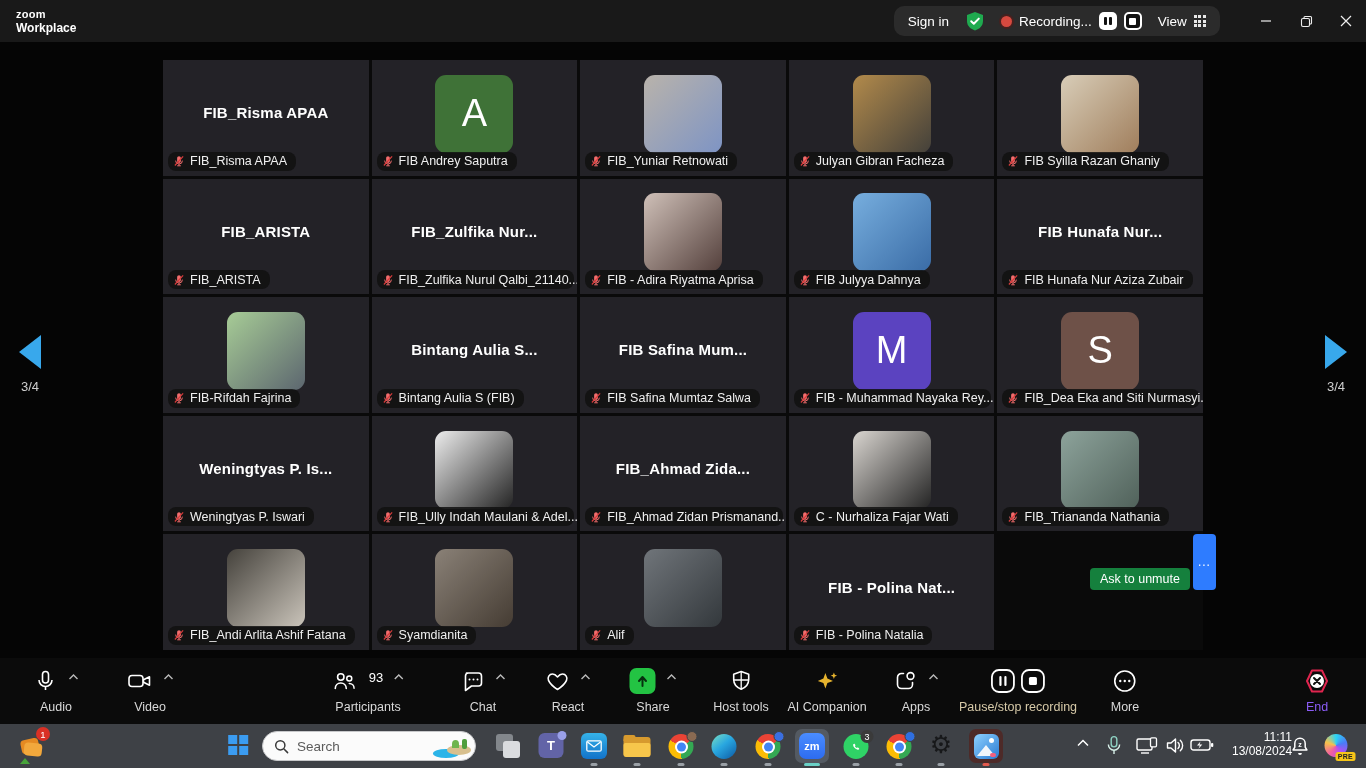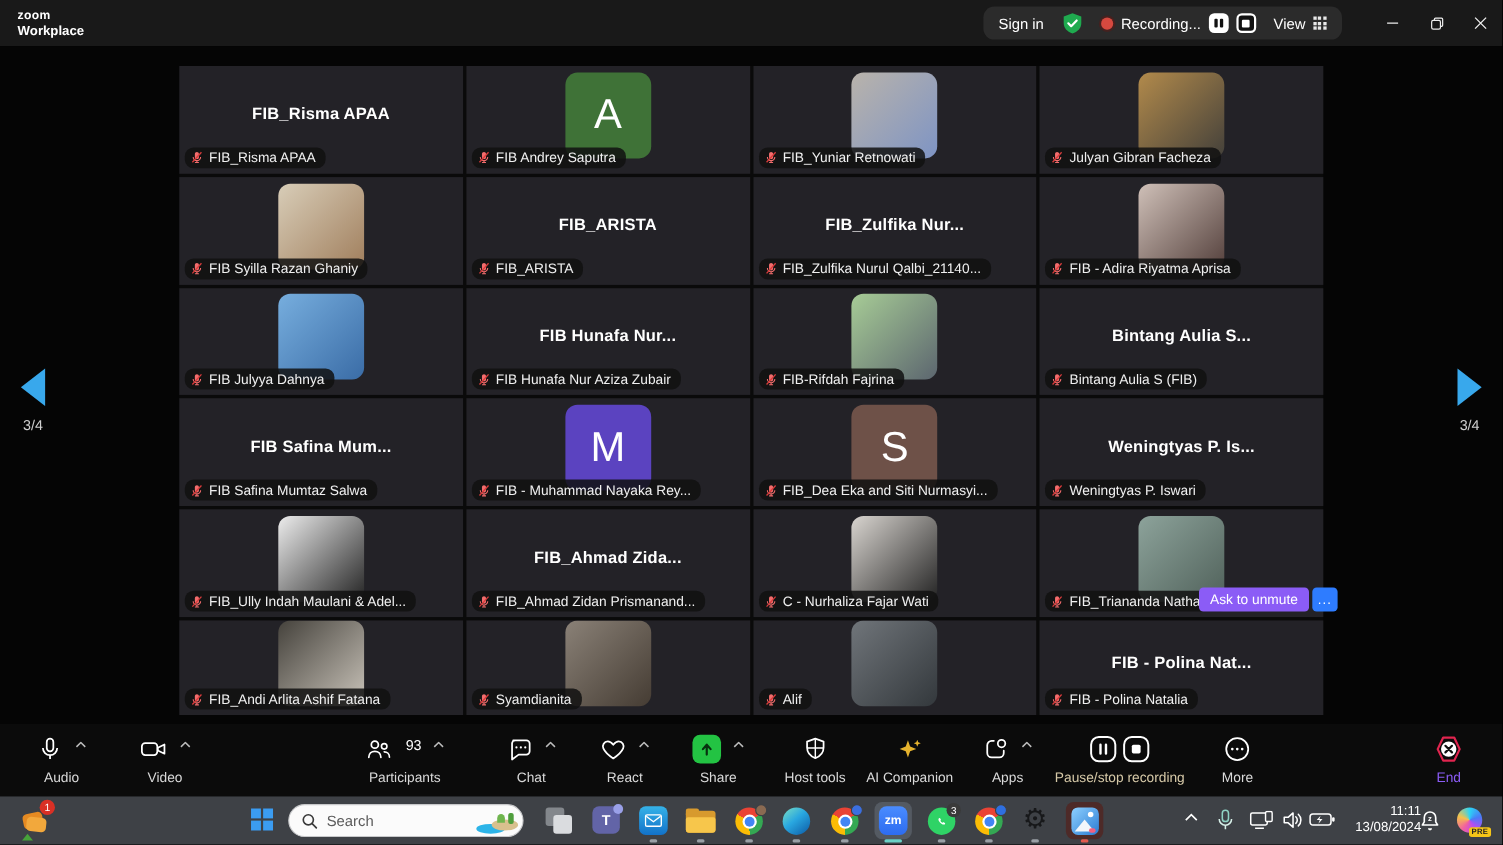--- a/index.html
+++ b/index.html
@@ -32,21 +32,21 @@
   .rec-stop .sq { width:7px; height:7px; background:#fff; border-radius:1px; }
   .grid-ico { display:grid; grid-template-columns:repeat(3,3px); grid-template-rows:repeat(3,3px); gap:1.6px; }
   .grid-ico i { background:#e8e8e8; }
   .winbtn { width:40px; height:42px; display:flex; align-items:center; justify-content:center; font-size:15px; color:#eee; }
   .winbtn svg { display:block; }
 
   
   .stage { position:absolute; top:42px; left:0; width:1366px; height:616px; background:#050505; }
   .pgrid {
     position:absolute; left:163px; top:18px; width:1040px; height:590px;
-    display:grid; grid-template-columns:repeat(4,1fr); grid-template-rows:repeat(5,1fr);
+    display:grid; grid-template-columns:repeat(5,1fr); grid-template-rows:repeat(5,1fr);
     gap:3px; background:#0a0a0a;
   }
   .tile { position:relative; background:#232227; display:flex; align-items:center; justify-content:center; overflow:hidden; }
   .tile-title { font-size:15px; font-weight:700; letter-spacing:.2px; color:#fff; text-align:center; padding:0 8px; margin-bottom:10px; }
   .avatar { width:78px; height:78px; border-radius:11px; display:flex; align-items:center; justify-content:center; margin-bottom:8px; }
   .avatar.letter { font-size:38px; color:#fff; font-weight:400; }
   .name-tag {
     position:absolute; left:5px; bottom:5px; display:flex; align-items:center; gap:5px;
     background:rgba(16,16,16,.85); border-radius:8px; padding:2.5px 9px 2.5px 5px;
     font-size:12.5px; color:#f0f0f0; max-width:96%; white-space:nowrap;
@@ -54,21 +54,21 @@
   .name-tag svg { flex:0 0 auto; }
 
   .pager { position:absolute; width:60px; text-align:center; color:#cfcfcf; font-size:13px; }
   .pager .tri { margin:0 auto 10px auto; width:0; height:0; }
   .pager.left  { left:0;  top:293px; }
   .pager.right { right:0; top:293px; }
   .pager.left .tri  { border-top:17px solid transparent; border-bottom:17px solid transparent; border-right:22px solid #38a8ec; }
   .pager.right .tri { border-top:17px solid transparent; border-bottom:17px solid transparent; border-left:22px solid #38a8ec; }
 
   .unmute-pop { position:absolute; left:1090px; top:492px; display:flex; gap:3px; }
-  .unmute-btn { background:#8b5cf6; color:#fff; font-size:12.5px; border:none; border-radius:4px; padding:4px 10px; cursor:pointer; }
+  .unmute-btn { background:#15803d; color:#fff; font-size:12.5px; border:none; border-radius:4px; padding:4px 10px; cursor:pointer;margin-top:34px; }
   .unmute-more { background:#2e7cff; color:#fff; font-size:12px; border:none; border-radius:4px; width:23px; display:flex; align-items:center; justify-content:center; letter-spacing:1px; cursor:pointer; }
 
   
   .ztoolbar { position:absolute; top:658px; left:0; width:1366px; height:66px; background:#0b0b0b; }
   .tb-item { position:absolute; top:9px; transform:translateX(-50%); display:flex; flex-direction:column; align-items:center; gap:5px; color:#d9d9d9; font-size:12.5px; cursor:pointer; }
   .tb-item .row { display:flex; align-items:flex-start; gap:11px; height:28px; align-items:center; }
   .tb-item .lbl { white-space:nowrap; }
   .caret { margin-top:-8px; }
   .share-box { width:26px; height:26px; border-radius:7px; background:#23c343; display:flex; align-items:center; justify-content:center; }
   .pcount { font-size:13px; color:#fff; margin-top:-8px; }

